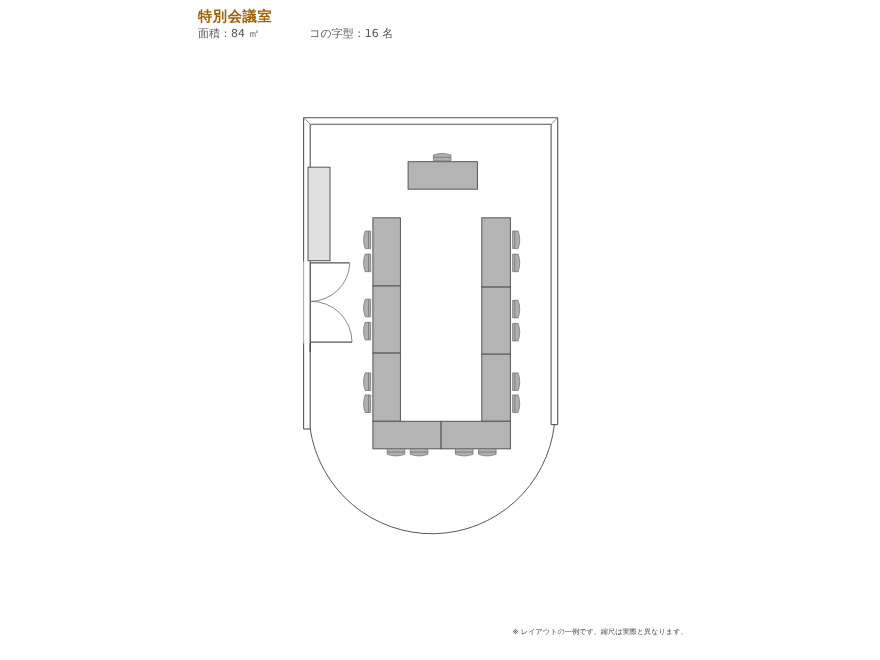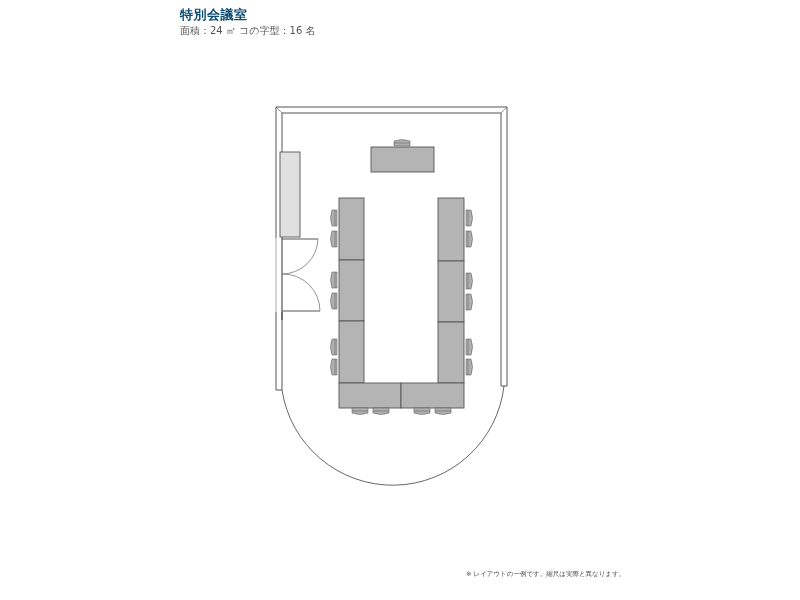--- a/index.html
+++ b/index.html
@@ -1,29 +1,29 @@
 <!DOCTYPE html>
 <html><head>
   <meta charset="utf-8">
   <style>
     html, body { margin: 0; padding: 0; background: #ffffff; }
     body { width: 800px; height: 600px; position: relative; overflow: hidden; font-family: "DejaVu Sans", sans-serif; }
-    .title { position: absolute; left: 180px; top: 6px; font-size: 13px; font-weight: bold; color: #0c4a6e; letter-spacing: 0.5px; }
+    .title { position: absolute; left: 180px; top: 6px; font-size: 13px; font-weight: bold; color: #a16207; letter-spacing: 0.5px; }
     .meta { position: absolute; left: 180px; top: 24px; font-size: 10px; color: #555555; }
     .meta span { display: inline-block; }
-    .meta .capacity { }
+    .meta .capacity { margin-left: 42px; }
     .note { position: absolute; left: 466px; top: 570px; font-size: 6.5px; color: #444444; white-space: nowrap; }
     svg.plan { position: absolute; left: 0; top: 0; }
   </style>
 </head>
 <body>
 
 <div class="title">特別会議室</div>
 <div class="meta">
-  <span>面積：24 ㎡</span>
+  <span>面積：84 ㎡</span>
   <span class="capacity">コの字型：16 名</span>
 </div>
 
 <svg class="plan" width="800" height="600" viewBox="0 0 800 600">
   <defs>
     <g id="chairL">
       <path d="M0,2 Q-3,10 0,18 L5,18 L5,2 Z" fill="#b0b0b0" stroke="#666" stroke-width="0.6"></path>
       <path d="M3,2 L3,18" stroke="#666" stroke-width="0.6"></path>
     </g>
     <g id="chairR">

